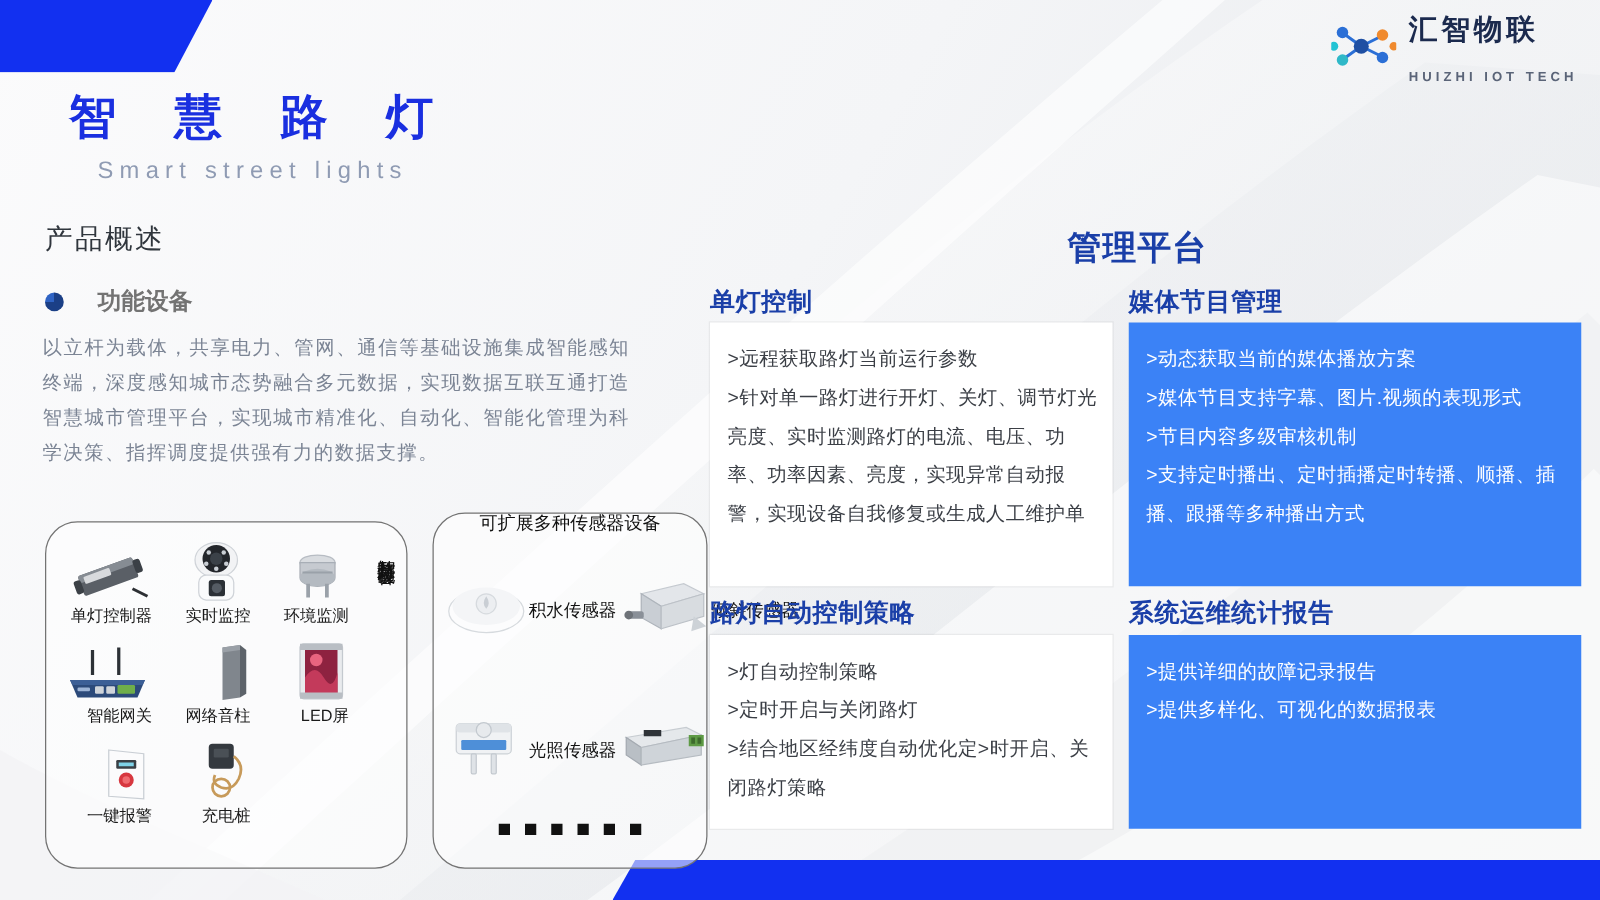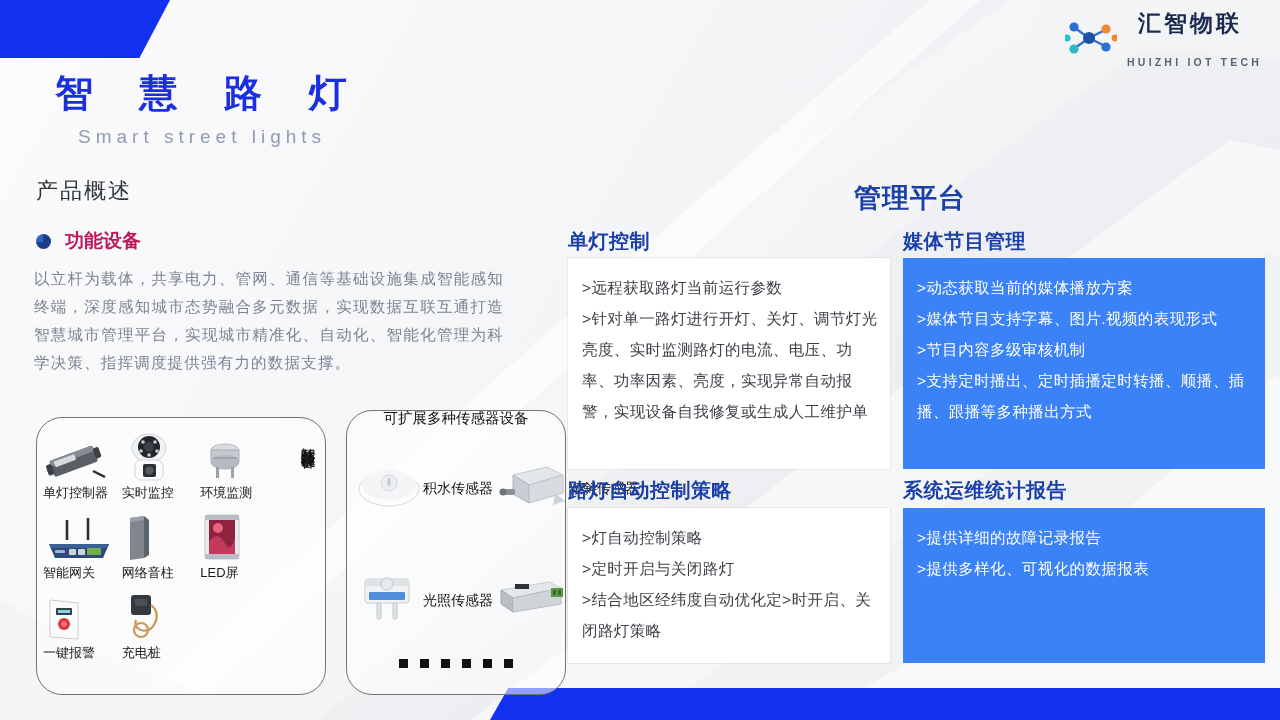--- a/index.html
+++ b/index.html
@@ -21,36 +21,36 @@
   .corner-br{position:absolute;left:490px;bottom:0;width:790px;height:32px;
      background:#1230f0;clip-path:polygon(2.3% 0,100% 0,100% 100%,0 100%);}
 
   
   .title-cn{position:absolute;left:55px;top:68px;font-size:38px;font-weight:bold;
      color:#1a2fe0;letter-spacing:18px;}
   .title-en{position:absolute;left:78px;top:126px;font-size:19px;color:#8f9bb3;
      letter-spacing:5px;}
   .sec-title{position:absolute;left:36px;top:176px;font-size:22px;color:#30363d;
      letter-spacing:2px;}
-  .sub-title{position:absolute;left:36px;top:228px;font-size:19px;color:#be185d;
-     font-weight:bold;display:flex;align-items:center;gap:14px;}
+  .sub-title{position:absolute;left:36px;top:228px;font-size:19px;color:#737373;
+     font-weight:bold;display:flex;align-items:center;gap:27px;}
   .pie-ic{width:15px;height:15px;border-radius:50%;
      background:conic-gradient(#1b3f86 0 75%, #2f63c4 75% 100%);display:inline-block;}
   .para{position:absolute;left:34px;top:265px;width:470px;font-size:15.5px;
      line-height:28px;color:#7b8494;letter-spacing:1.2px;text-align:justify;}
 
   
   .dev-card{position:absolute;border:1px solid #737373;border-radius:26px;
      background:rgba(255,255,255,.55);}
   #card-devices{left:36px;top:417px;width:288px;height:276px;}
   #card-sensors{left:346px;top:410px;width:218px;height:283px;}
 
   .dev-grid{position:absolute;left:6px;top:6px;width:236px;
      display:grid;grid-template-columns:repeat(3,1fr);row-gap:2px;}
-  .dev-cell{display:flex;flex-direction:column;align-items:flex-start;justify-content:flex-end;height:78px;}
+  .dev-cell{display:flex;flex-direction:column;align-items:flex-end;justify-content:flex-end;height:78px;}
   .dev-cell .lbl{font-size:13px;color:#1a1a1a;margin-top:2px;white-space:nowrap;}
   .dev-art{height:50px;display:flex;align-items:flex-end;justify-content:center;}
 
   .vert-label{position:absolute;right:9px;top:18px;width:22px;font-size:14.5px;
      color:#111;line-height:17px;writing-mode:vertical-rl;text-orientation:upright;
      letter-spacing:1px;height:240px;}
 
   .sens-title{position:absolute;left:0;top:-2px;width:100%;text-align:center;
      font-size:14.5px;color:#111;}
   .sens-grid{position:absolute;left:4px;top:22px;width:210px;
@@ -79,21 +79,21 @@
   .panel.blue{background:#3b82f6;color:#ffffff;}
 
   #p1{left:568px;top:258px;width:322px;height:211px;}
   #p2{left:903px;top:258px;width:362px;height:211px;}
   #p3{left:568px;top:508px;width:322px;height:155px;}
   #p4{left:903px;top:508px;width:362px;height:155px;}
 
   
   .logo{position:absolute;right:18px;top:12px;display:flex;align-items:center;gap:10px;}
   .logo-text{display:flex;flex-direction:column;line-height:1;}
-  .logo-cn{font-size:23px;font-weight:bold;color:#1b2a4e;letter-spacing:3px;margin-left:11px;}
+  .logo-cn{font-size:23px;font-weight:bold;color:#1b2a4e;letter-spacing:3px;}
   .logo-en{font-size:10.5px;font-weight:bold;color:#5a6478;letter-spacing:3.2px;margin-top:22px;}
 </style>
 </head>
 <body>
 
 <div id="bg">
   <svg viewBox="0 0 1280 720" preserveAspectRatio="none">
     <defs>
       <linearGradient id="g1" x1="0" y1="0" x2="1" y2="1">
         <stop offset="0%" stop-color="#ffffff"></stop>

